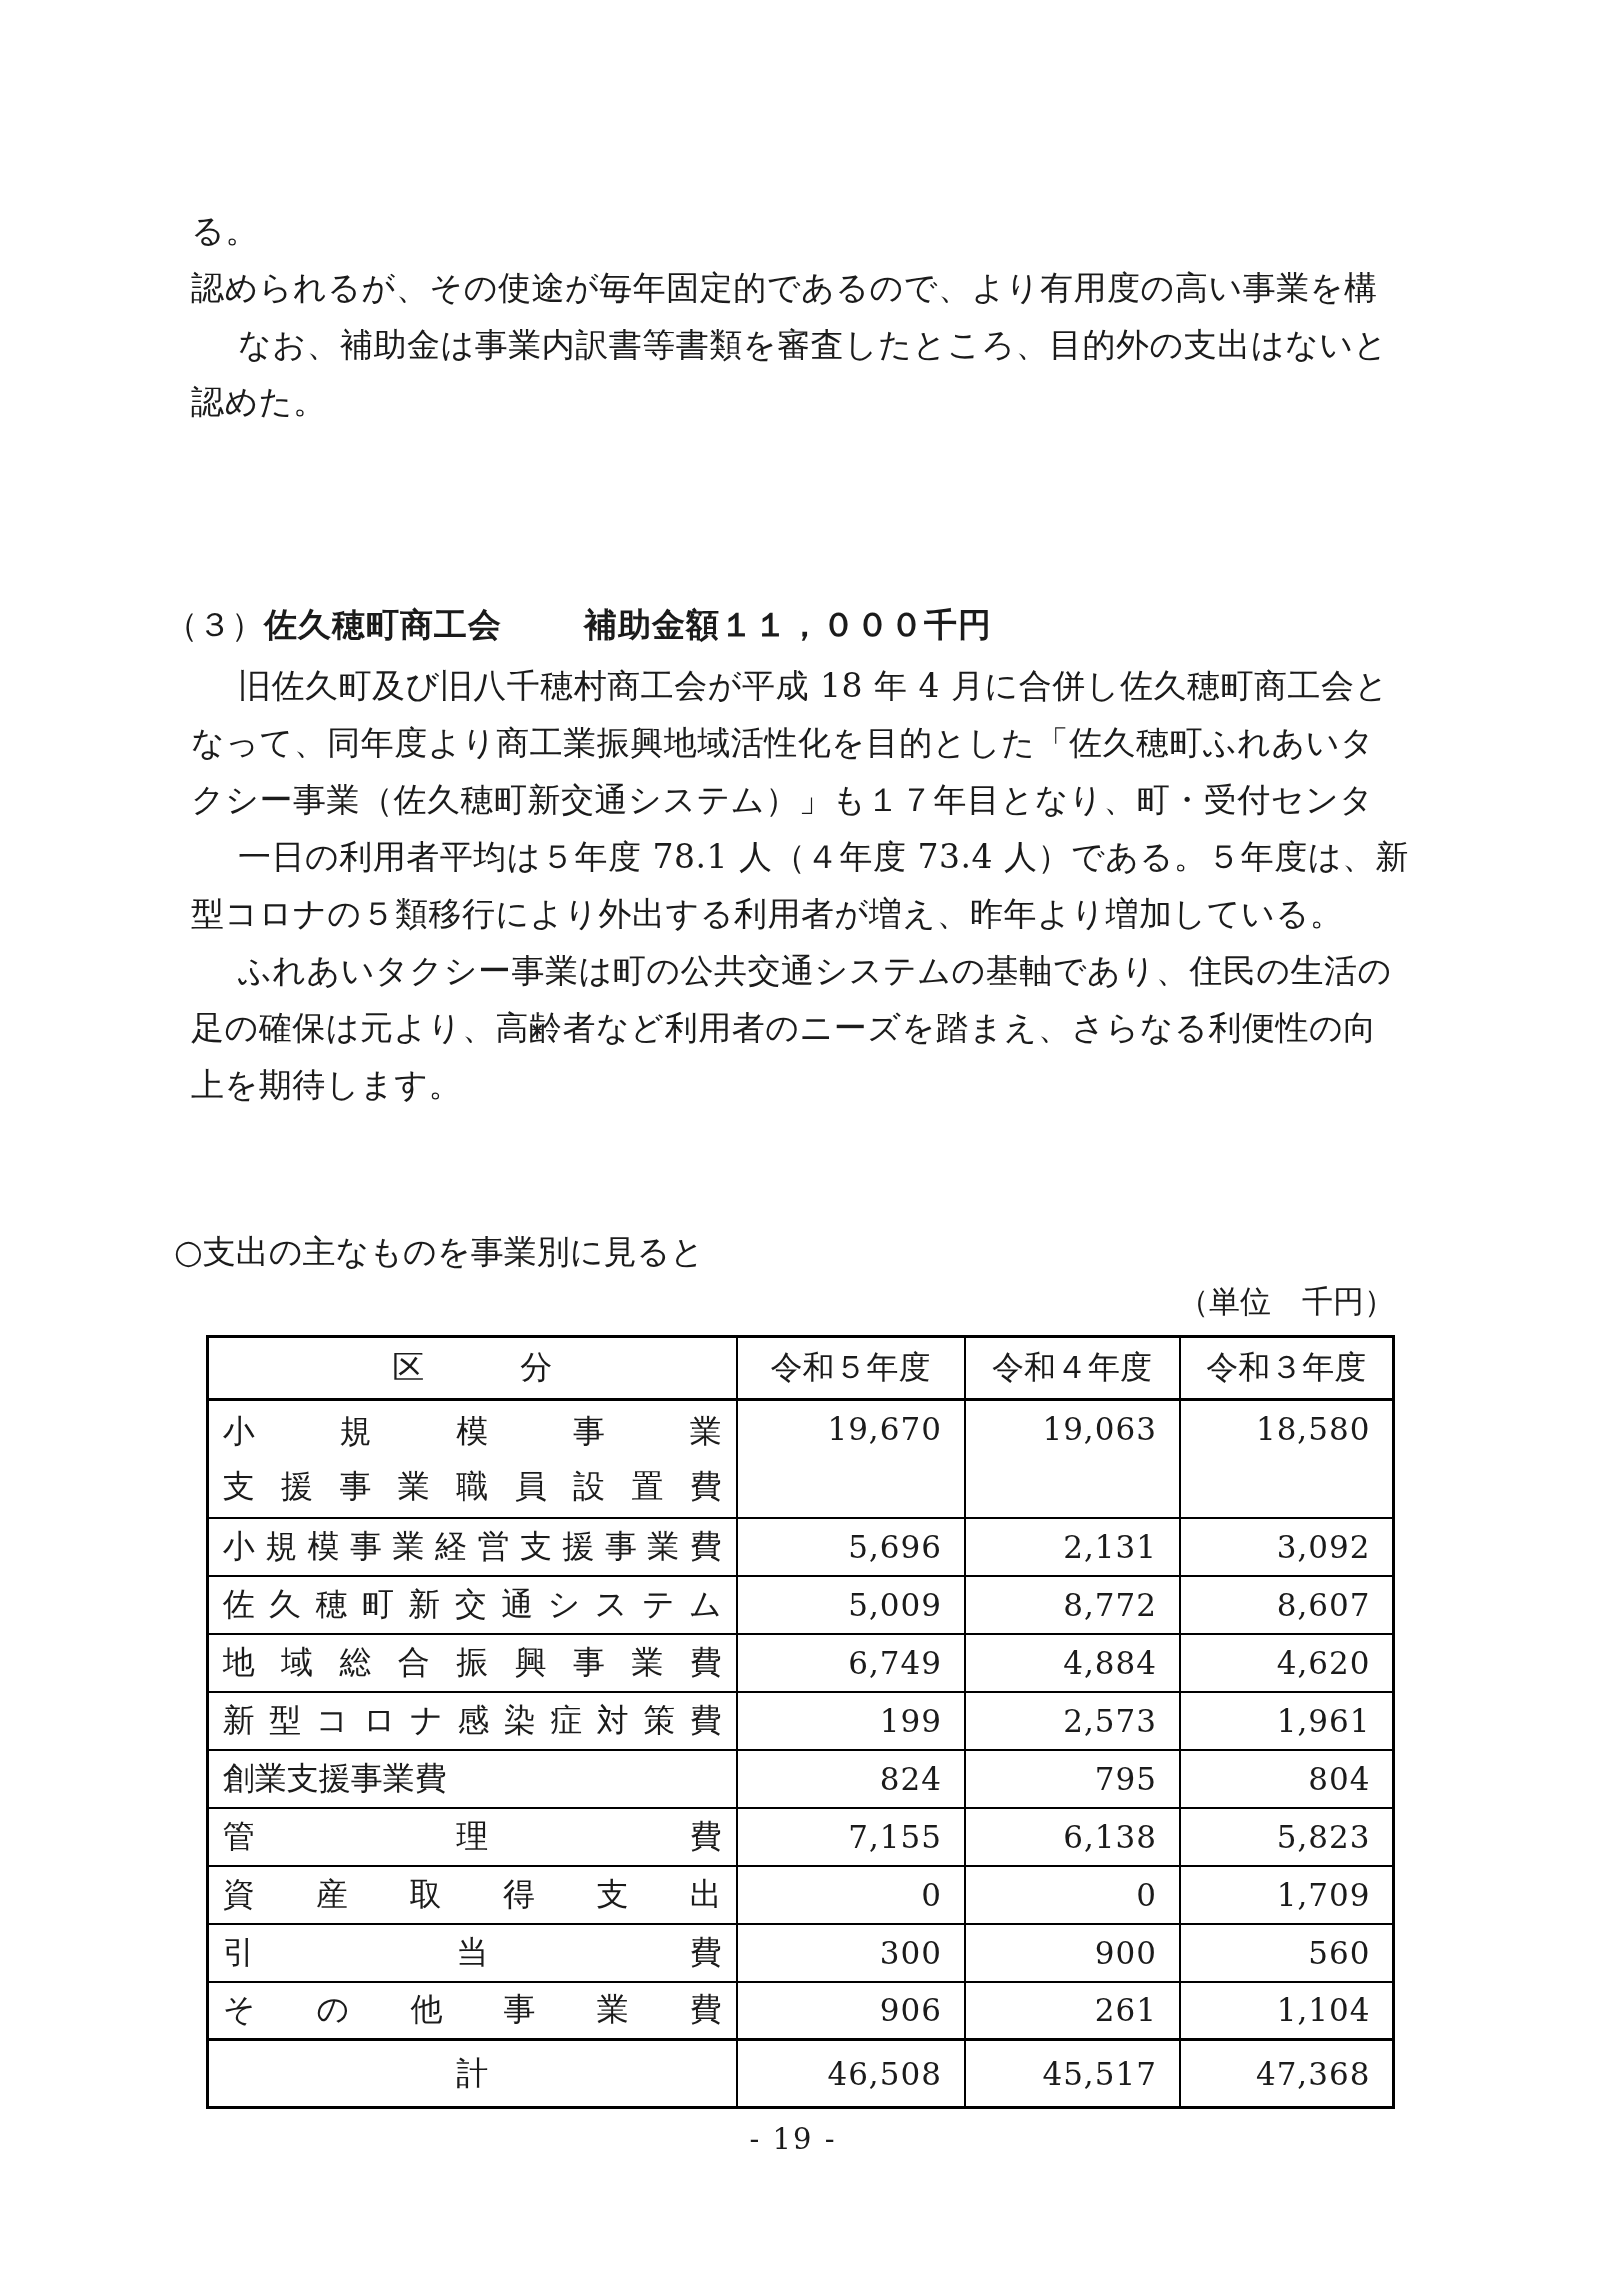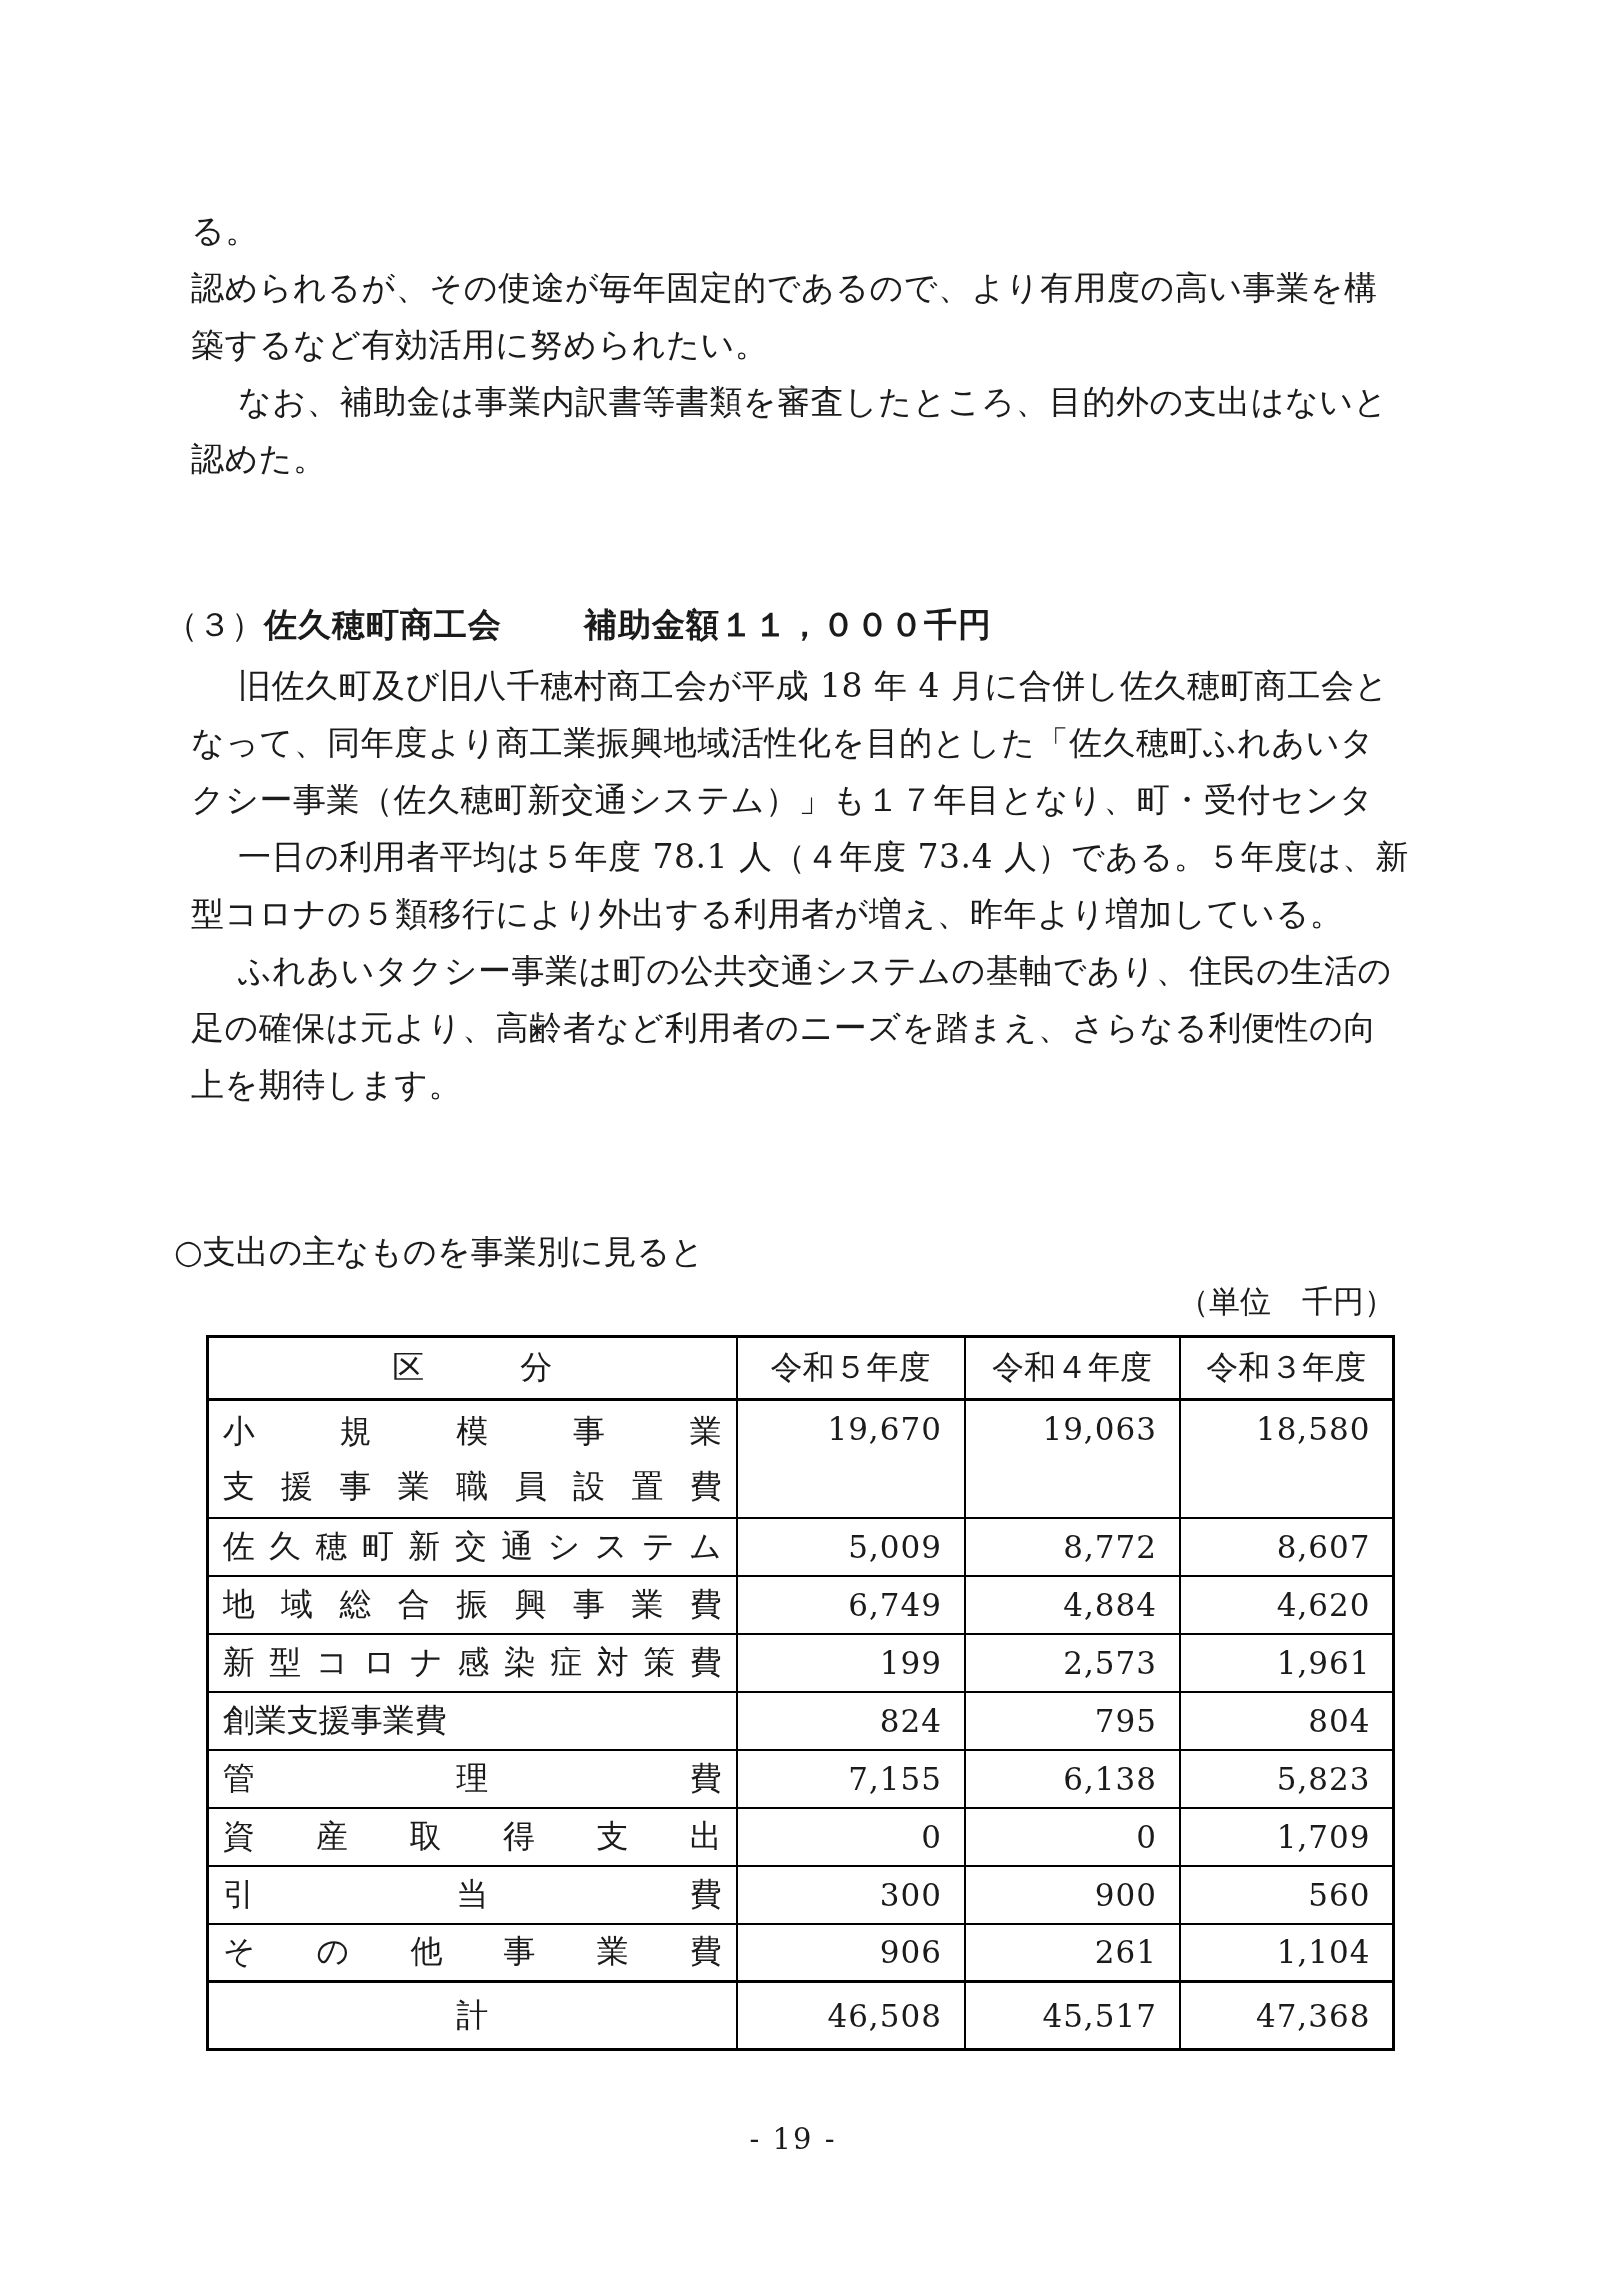--- a/index.html
+++ b/index.html
@@ -95,21 +95,20 @@
   }
 </style>
 </head>
 <body>
 
 <div class="page">
 
   <div class="intro">
     <div class="line">る。</div>
     <div class="line">認められるが、その使途が毎年固定的であるので、より有用度の高い事業を構</div>
-    <div class="line">築するなど有効活用に努められたい。</div>
     <div class="line indent">なお、補助金は事業内訳書等書類を審査したところ、目的外の支出はないと</div>
     <div class="line">認めた。</div>
   </div>
 
   <div class="heading">
     <span class="prefix">（３）</span><span class="org">佐久穂町商工会</span><span class="amount">補助金額１１，０００千円</span>
   </div>
 
   <div class="section">
     <div class="line indent">旧佐久町及び旧八千穂村商工会が平成 18 年 4 月に合併し佐久穂町商工会と</div>
@@ -146,20 +145,26 @@
         <tr class="h-double">
           <td class="cat">
             <div class="cat-line">小規模事業</div>
             <div class="cat-line">支援事業職員設置費</div>
           </td>
           <td class="num top">19,670</td>
           <td class="num top">19,063</td>
           <td class="num top">18,580</td>
         </tr>
         <tr class="h-std">
+          <td class="cat just">小規模事業経営支援事業費</td>
+          <td class="num">5,696</td>
+          <td class="num">2,131</td>
+          <td class="num">3,092</td>
+        </tr>
+        <tr class="h-std">
           <td class="cat just">佐久穂町新交通システム</td>
           <td class="num">5,009</td>
           <td class="num">8,772</td>
           <td class="num">8,607</td>
         </tr>
         <tr class="h-std">
           <td class="cat just">地域総合振興事業費</td>
           <td class="num">6,749</td>
           <td class="num">4,884</td>
           <td class="num">4,620</td>

